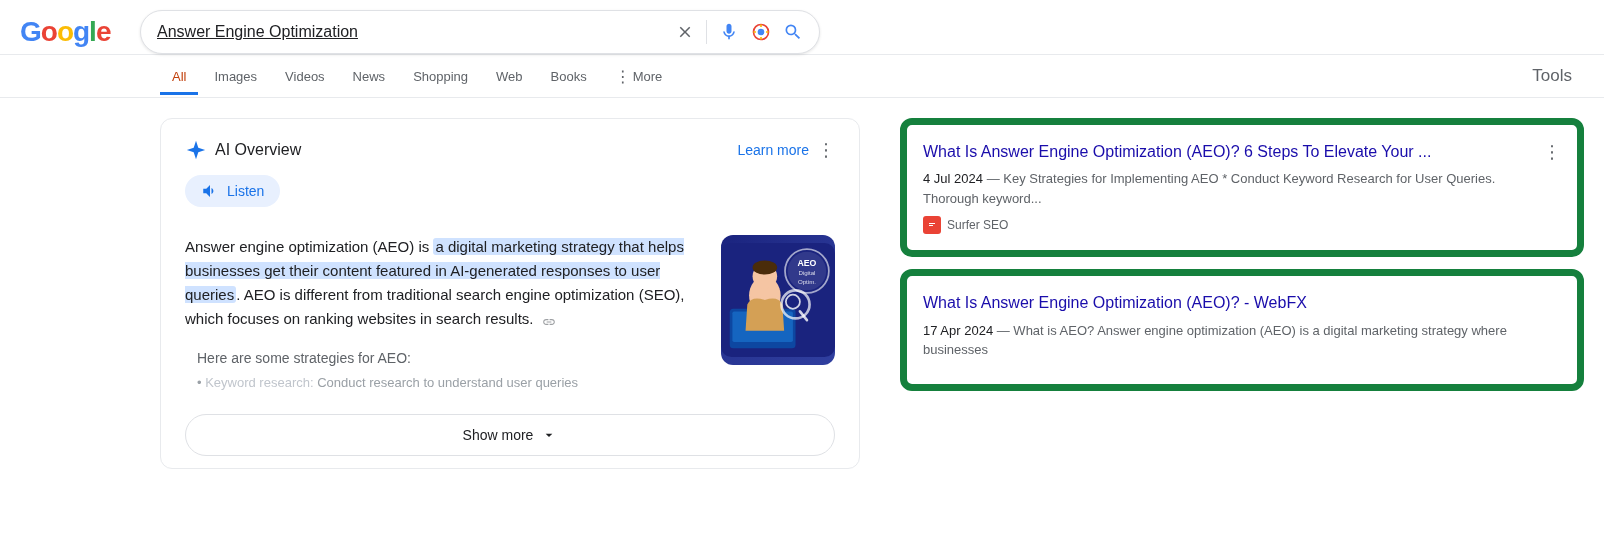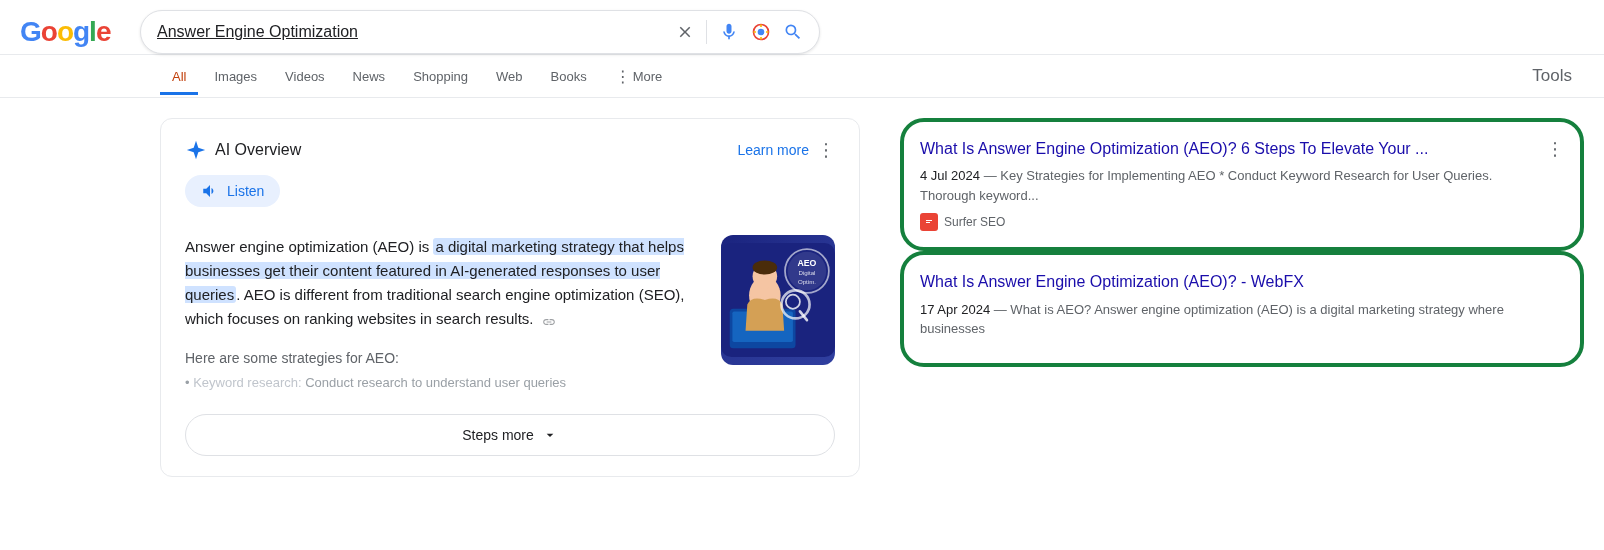--- a/index.html
+++ b/index.html
@@ -123,21 +123,21 @@
     
     .left-panel {
       flex: 0 0 700px;
       max-width: 700px;
     }
 
     
     .ai-overview {
       border: 1px solid #e8eaed;
       border-radius: 12px;
-      padding: 20px 24px 20px 24px;
+      padding: 20px 24px 12px 24px;
       background: #fff;
     }
     .ai-overview-header {
       display: flex;
       align-items: center;
       justify-content: space-between;
       margin-bottom: 14px;
     }
     .ai-overview-title {
       display: flex;
@@ -220,20 +220,21 @@
       flex-shrink: 0;
       position: relative;
       overflow: hidden;
     }
 
     
     .strategies-section {
       margin-top: 16px;
       color: #5f6368;
       font-size: 14px;
+      margin-left: 12px;
     }
     .strategy-item {
       color: #9aa0a6;
       font-size: 13px;
       padding: 4px 0;
     }
     .strategy-item span.keyword {
       font-weight: 500;
       color: #c0c5cc;
     }
@@ -254,24 +255,24 @@
       cursor: pointer;
       gap: 8px;
     }
 
     
     .right-panel {
       flex: 1;
       min-width: 300px;
     }
     .result-card {
-      border: 4px solid #15803d;
-      border-radius: 24px;
+      border: 7px solid #15803d;
+      border-radius: 12px;
       padding: 16px;
-      margin-bottom: 0;
+      margin-bottom: 12px;
       background: #fff;
     }
     .result-title {
       font-size: 16px;
       color: #1a0dab;
       font-weight: normal;
       margin-bottom: 6px;
       cursor: pointer;
       line-height: 1.4;
     }
@@ -445,21 +446,21 @@
 
             <circle cx="85" cy="70" r="16" fill="none" stroke="rgba(255,255,255,0.7)" stroke-width="3"></circle>
             <circle cx="82" cy="67" r="8" fill="none" stroke="rgba(255,255,255,0.8)" stroke-width="2"></circle>
             <line x1="90" y1="78" x2="98" y2="88" stroke="rgba(255,255,255,0.8)" stroke-width="3" stroke-linecap="round"></line>
           </svg>
         </div>
       </div>
 
       
       <button class="show-more-btn">
-        <span>Steps more</span>
+        <span>Show more</span>
         <svg width="16" height="16" viewBox="0 0 24 24" fill="#202124">
           <path d="M7 10l5 5 5-5z"></path>
         </svg>
       </button>
     </div>
   </div>
 
   <div class="right-panel">
 
     <div class="result-card">

